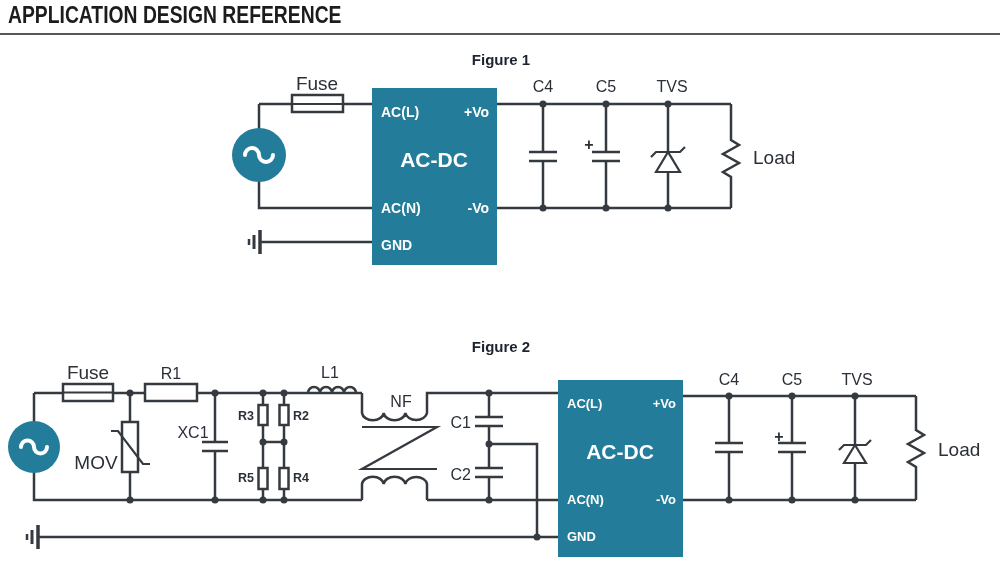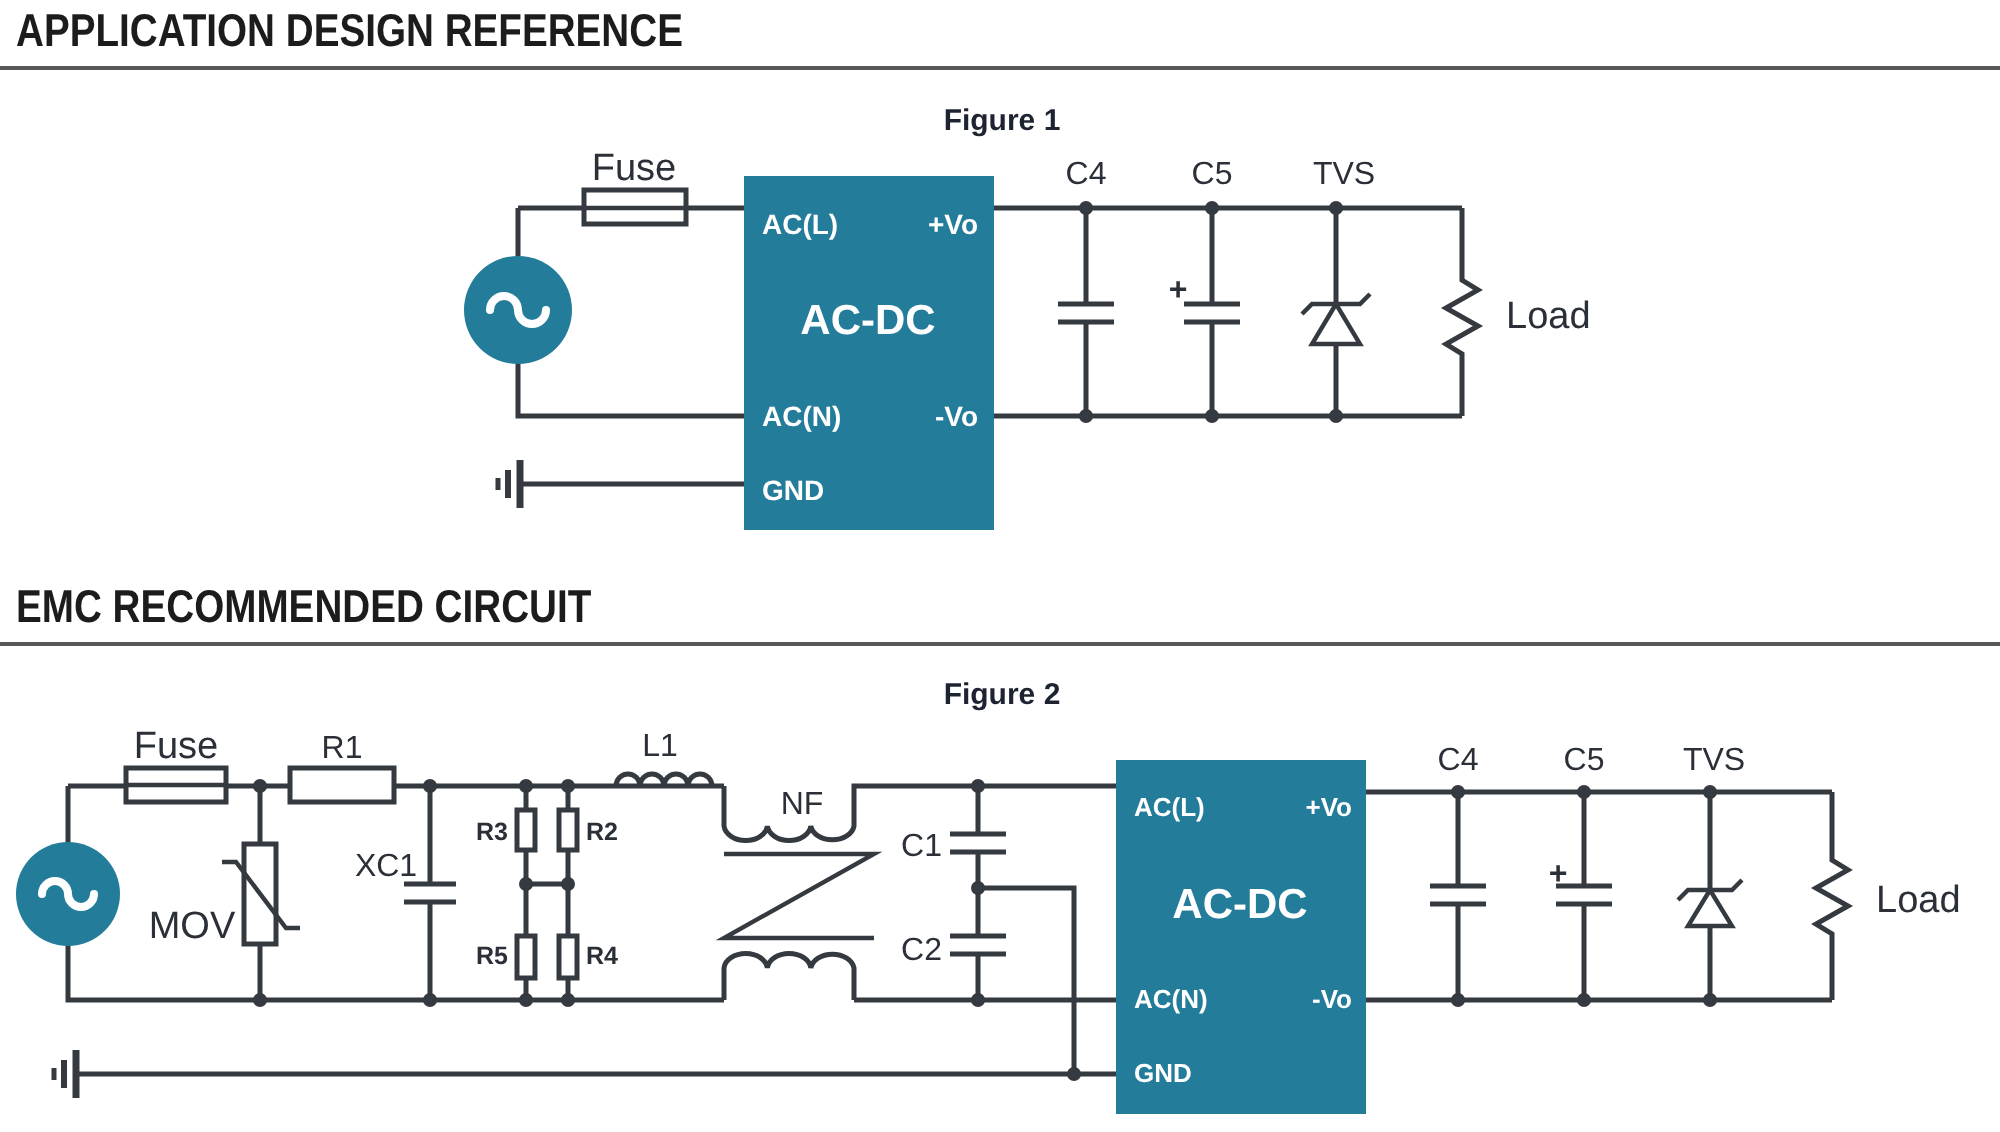--- a/index.html
+++ b/index.html
@@ -26,23 +26,20 @@
   .plus{font-size:16px;font-weight:700;}
 </style>
 </head>
 <body>
 
 <div class="page">
 
   <div class="sec-header" id="hdr1">
     <h2>APPLICATION DESIGN REFERENCE</h2>
   </div>
-  <div class="sec-header" id="hdr2">
-    <h2>EMC RECOMMENDED CIRCUIT</h2>
-  </div>
 
   <svg width="1000" height="566" viewBox="0 0 1000 566">
 
     <g>
       <text class="fig-title" x="501" y="65" text-anchor="middle">Figure 1</text>
 
       <path class="wire" d="M259,104 L372,104"></path>
       <path class="wire" d="M259,104 L259,208 L372,208"></path>
       <path class="wire" d="M497,104 L731,104"></path>
       <path class="wire" d="M497,208 L731,208"></path>

